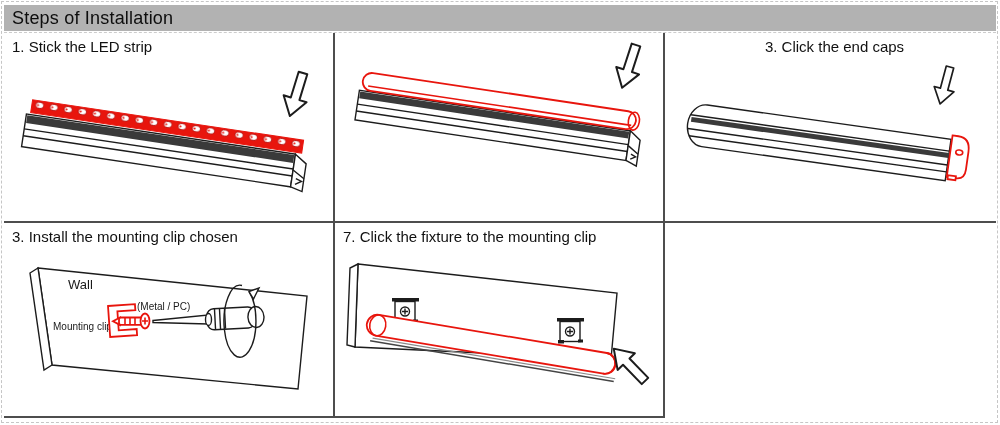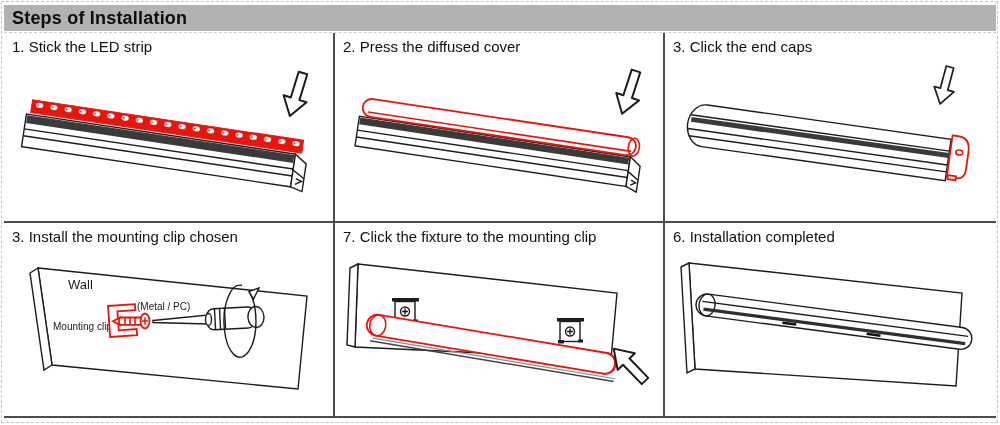--- a/index.html
+++ b/index.html
@@ -8,27 +8,27 @@
     --header-bg: #b2b2b2;
     --divider: #4d4d4d;
   }
   * { margin:0; padding:0; box-sizing:border-box; }
   body { background:#fff; font-family:"Liberation Sans", sans-serif; }
   .canvas { position:relative; width:1000px; height:425px; background:#fff; overflow:hidden; }
   .outer-dashed { position:absolute; left:1px; top:1px; width:997px; height:422px;
                   border:1px dashed #c6c6c6; pointer-events:none; }
   .header-bar { position:absolute; left:4px; top:5px; width:992px; height:26px;
                 background:var(--header-bg); display:flex; align-items:center;
-                padding-left:8px; font-size:18px; color:#0d0d0d; letter-spacing:0.2px;font-weight:bold; }
+                padding-left:8px; font-size:18px; color:#0d0d0d; letter-spacing:0.2px; }
   .grid { position:absolute; left:4px; top:32px; width:992px; height:322px;
           display:grid; grid-template-columns:331px 330px 331px; grid-template-rows:190px 195px;
           border-top:1px dashed #cccccc; }
   .cell { position:relative; overflow:hidden; background:#fff;
           border-right:2px solid var(--divider); border-bottom:2px solid var(--divider); }
-  .cell.last-col { border-right:none; }
+  .cell.last-col { border-right:none;text-align:center; }
   .cell-title { height:26px; padding:5px 0 0 8px; font-size:15px; color:#111; white-space:nowrap; }
   .cell svg { display:block; }
   .ln   { stroke:var(--line); fill:none; stroke-width:1.4; }
   .lnf  { stroke:var(--line); fill:#ffffff; stroke-width:1.4; }
   .red  { stroke:var(--accent); fill:none; stroke-width:1.6; }
   .redf { stroke:var(--accent); fill:#ffffff; stroke-width:1.8; }
   .redsolid { fill:var(--accent); stroke:none; }
   .dark { fill:#3a3a3a; stroke:none; }
   .arrow { fill:#ffffff; stroke:var(--line); stroke-width:2; stroke-linejoin:round; }
   .svglabel { font-family:"Liberation Sans", sans-serif; font-size:10px; fill:#1a1a1a; }
@@ -65,21 +65,20 @@
           <g>
             <rect class="redsolid" x="28" y="41" width="274" height="13"></rect>
             <rect x="28" y="41" width="274" height="13" fill="url(#ledpat)" stroke="#e8150d" stroke-width="1"></rect>
           </g>
         </g>
         <path class="arrow" transform="translate(299,14) rotate(17)" d="M-4.5 0 L4.5 0 L4.5 27 L12 27 L0 45 L-12 27 L-4.5 27 Z"></path>
       </svg>
     </div>
 
     <div class="cell">
-      <div class="cell-title">2. Press the diffused cover</div>
       <svg width="328" height="162" viewBox="0 0 328 162">
         <g transform="rotate(8.5 30 47)">
           <g>
             <rect class="lnf" x="26" y="58" width="274" height="30"></rect>
             <rect class="dark" x="27" y="59" width="272" height="7"></rect>
             <line class="ln" x1="26" y1="72" x2="300" y2="72"></line>
             <line class="ln" x1="26" y1="79" x2="300" y2="79"></line>
             <path class="lnf" d="M300 58 l11 8 v26 l-11 -4 z"></path>
             <path class="ln" d="M300 73 l11 7 M304 81 l5 2 l-5 3"></path>
           </g>
@@ -174,32 +173,15 @@
           <rect class="redf" x="32" y="64" width="252" height="21" rx="10.5" stroke-width="2.2"></rect>
           <ellipse class="red" cx="43" cy="74.5" rx="8" ry="10.5" stroke-width="1.3"></ellipse>
           <path class="red" d="M273 64 a10.5 10.5 0 0 1 0 21" stroke-width="1.3"></path>
           <line x1="40" y1="88" x2="286" y2="88" stroke="#8a8a8a" stroke-width="1.2"></line>
           <line x1="38" y1="91" x2="285" y2="91" stroke="#444444" stroke-width="1.5"></line>
         </g>
         <path class="arrow" transform="translate(310,132) rotate(136)" d="M-4.5 0 L4.5 0 L4.5 27 L12 27 L0 45 L-12 27 L-4.5 27 Z"></path>
       </svg>
     </div>
 
-    <div class="cell last-col">
-      <div class="cell-title">6. Installation completed</div>
-      <svg width="329" height="167" viewBox="0 0 329 167">
-        <g>
-          <path class="lnf" d="M24 14 L297 44 L291 137 L30 120 Z"></path>
-          <path class="lnf" d="M24 14 L16 18 L22 124 L30 120 Z"></path>
-        </g>
-        <g transform="rotate(7.5 35 48)">
-          <rect class="lnf" x="32" y="44" width="278" height="22" rx="11" stroke-width="1.6"></rect>
-          <ellipse class="ln" cx="43" cy="55" rx="8" ry="11" stroke-width="1.1"></ellipse>
-          <path class="ln" d="M38 52 H306" stroke-width="0.9"></path>
-          <rect x="40" y="58" width="264" height="3.2" fill="#2f2f2f"></rect>
-          <rect x="120" y="61.5" width="14" height="2.5" fill="#111111"></rect>
-          <rect x="205" y="61.5" width="14" height="2.5" fill="#111111"></rect>
-        </g>
-      </svg>
-    </div>
 
   </div>
 </div>
 
 </body></html>

